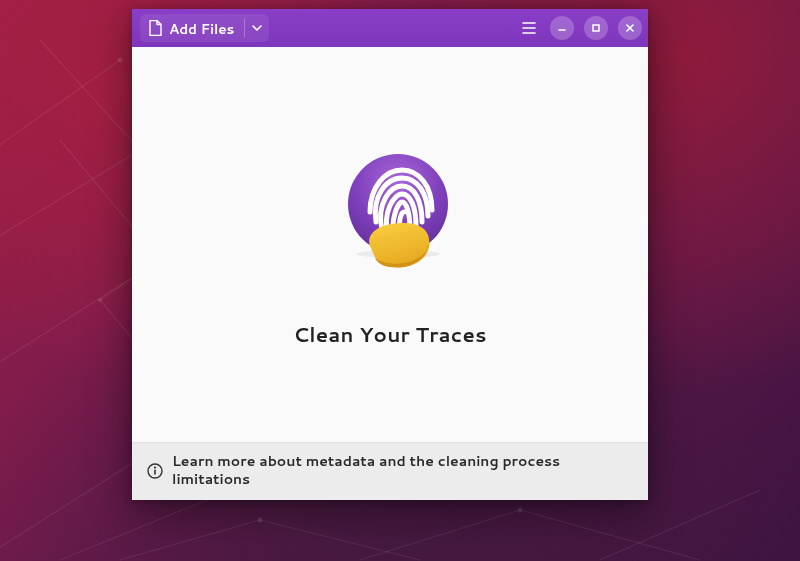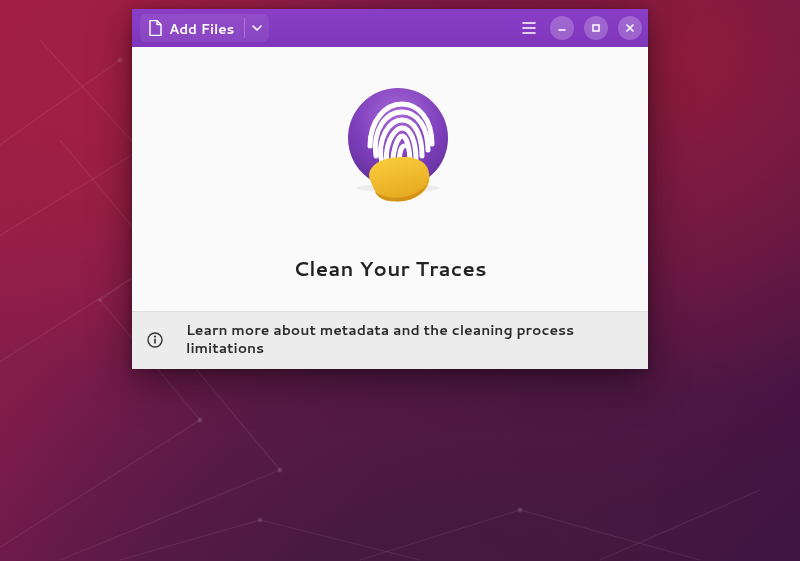--- a/index.html
+++ b/index.html
@@ -23,21 +23,21 @@
   .desktop svg.bg-lines {
     position:absolute;
     left:0; top:0;
     width:800px; height:561px;
   }
   .window {
     position: absolute;
     left: 132px;
     top: 9px;
     width: 516px;
-    height: 360px;
+    height: 491px;
     border-radius: 0;
     overflow: hidden;
     box-shadow: 0 12px 40px rgba(0,0,0,0.45), 0 2px 8px rgba(0,0,0,0.25);
     display:flex;
     flex-direction:column;
     background:#fafafa;
   }
   .titlebar {
     height: 38px;
     background: linear-gradient(to bottom, #8a3ec7, #7e36bc);
@@ -128,21 +128,21 @@
     font-weight:800;
     color:#222;
     letter-spacing:0.2px;
   }
   .footer {
     background:#ececec;
     border-top:1px solid #e0e0e0;
     padding:10px 14px 12px 14px;
     display:flex;
     align-items:center;
-    gap:22px;
+    gap:8px;
     cursor:pointer;
   }
   .info-icon-wrap {
     width:18px;
     height:18px;
     flex:0 0 auto;
     display:flex;
     align-items:center;
     justify-content:center;
   }

